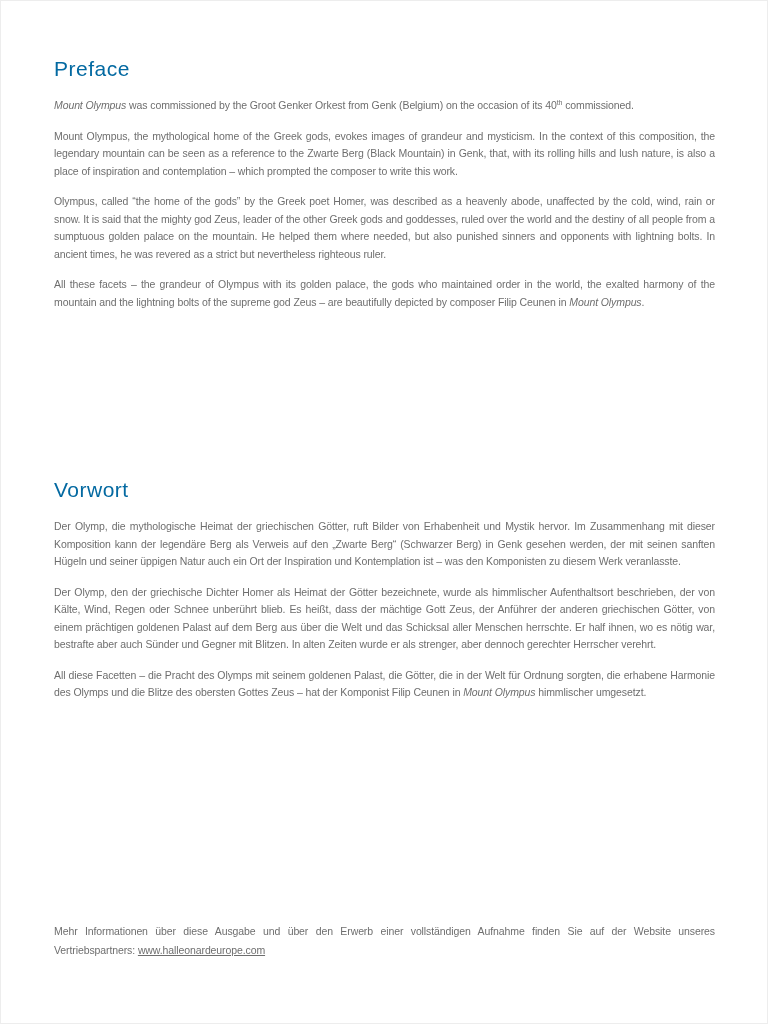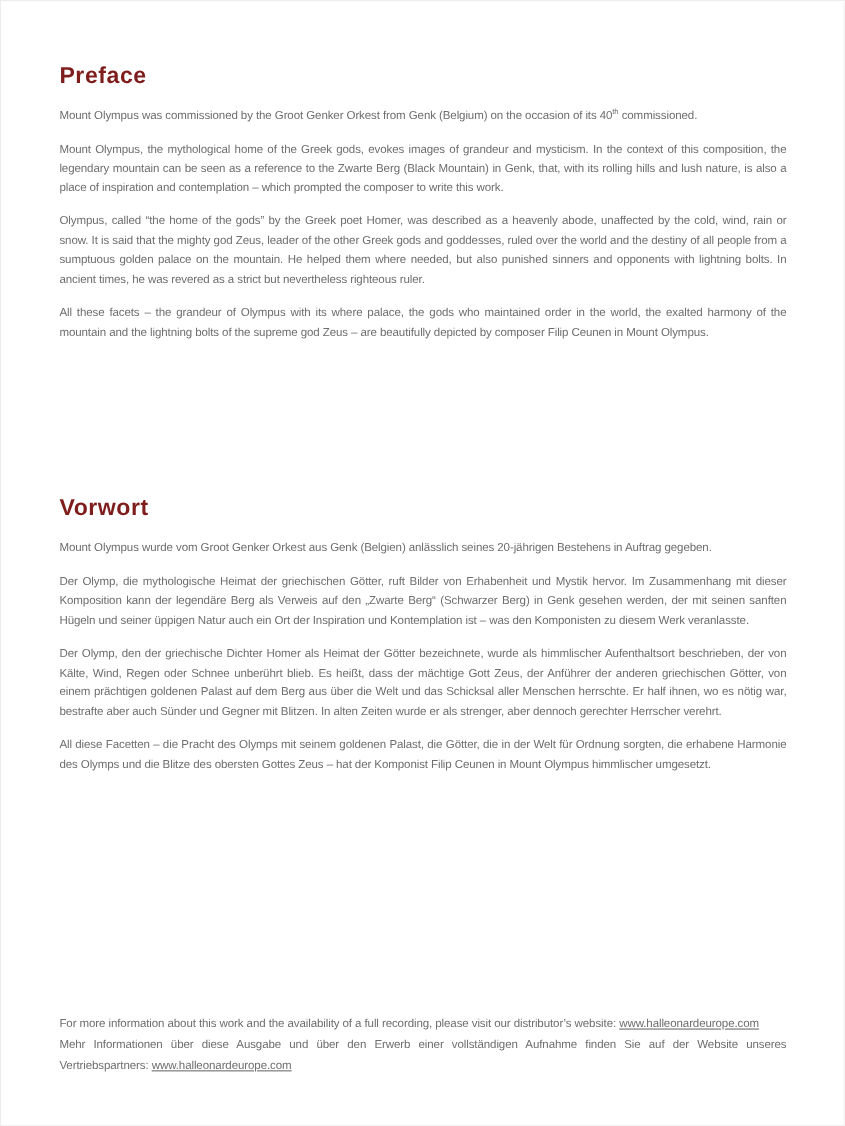--- a/index.html
+++ b/index.html
@@ -16,43 +16,43 @@
     border: 1px solid #ededed;
     font-family: "Liberation Sans", sans-serif;
     overflow: hidden;
   }
   .block {
     position: absolute;
     left: 53px;
     right: 52px;
   }
   .preface-section { top: 55px; }
-  .vorwort-section { top: 448px; }
+  .vorwort-section { top: 476px; }
   .footer-section  { top: 921px; }
   .heading {
     margin: 0 0 15px 0;
     font-size: 21px;
     line-height: 26px;
-    font-weight: 700;
+    font-weight: 400;
     letter-spacing: 0.5px;
-    color: #7f1d1d;
+    color: #0369a1;
   }
   .para {
     margin: 0 0 13px 0;
     font-size: 10.5px;
     line-height: 17.5px;
     letter-spacing: -0.1px;
     color: #6e6e6e;
     text-align: justify;
   }
   .footer-section .para {
     margin: 0;
     line-height: 18.8px;
   }
-  .para .it { }
+  .para .it { font-style: italic; }
   .para .link {
     text-decoration: underline;
     color: #6e6e6e;
     cursor: pointer;
   }
   .para sup {
     font-size: 7px;
     line-height: 0;
     vertical-align: super;
   }
@@ -60,29 +60,27 @@
 </head>
 <body>
 
 <div class="page">
 
   <section class="block preface-section">
     <h1 class="heading">Preface</h1>
     <p class="para"><span class="it">Mount Olympus</span><span> was commissioned by the Groot Genker Orkest from Genk (Belgium) on the occasion of its 40</span><sup>th</sup><span> commissioned.</span></p>
     <p class="para"><span>Mount Olympus, the mythological home of the Greek gods, evokes images of grandeur and mysticism. In the context of this composition, the legendary mountain can be seen as a reference to the Zwarte Berg (Black Mountain) in Genk, that, with its rolling hills and lush nature, is also a place of inspiration and contemplation – which prompted the composer to write this work.</span></p>
     <p class="para"><span>Olympus, called “the home of the gods” by the Greek poet Homer, was described as a heavenly abode, unaffected by the cold, wind, rain or snow. It is said that the mighty god Zeus, leader of the other Greek gods and goddesses, ruled over the world and the destiny of all people from a sumptuous golden palace on the mountain. He helped them where needed, but also punished sinners and opponents with lightning bolts. In ancient times, he was revered as a strict but nevertheless righteous ruler.</span></p>
-    <p class="para"><span>All these facets – the grandeur of Olympus with its where palace, the gods who maintained order in the world, the exalted harmony of the mountain and the lightning bolts of the supreme god Zeus – are beautifully depicted by composer Filip Ceunen in </span><span class="it">Mount Olympus</span><span>.</span></p>
+    <p class="para"><span>All these facets – the grandeur of Olympus with its golden palace, the gods who maintained order in the world, the exalted harmony of the mountain and the lightning bolts of the supreme god Zeus – are beautifully depicted by composer Filip Ceunen in </span><span class="it">Mount Olympus</span><span>.</span></p>
   </section>
 
   <section class="block vorwort-section">
     <h1 class="heading">Vorwort</h1>
-    <p class="para"><span class="it">Mount Olympus</span><span> wurde vom Groot Genker Orkest aus Genk (Belgien) anlässlich seines 20-jährigen Bestehens in Auftrag gegeben.</span></p>
     <p class="para"><span>Der Olymp, die mythologische Heimat der griechischen Götter, ruft Bilder von Erhabenheit und Mystik hervor. Im Zusammenhang mit dieser Komposition kann der legendäre Berg als Verweis auf den „Zwarte Berg“ (Schwarzer Berg) in Genk gesehen werden, der mit seinen sanften Hügeln und seiner üppigen Natur auch ein Ort der Inspiration und Kontemplation ist – was den Komponisten zu diesem Werk veranlasste.</span></p>
     <p class="para"><span>Der Olymp, den der griechische Dichter Homer als Heimat der Götter bezeichnete, wurde als himmlischer Aufenthaltsort beschrieben, der von Kälte, Wind, Regen oder Schnee unberührt blieb. Es heißt, dass der mächtige Gott Zeus, der Anführer der anderen griechischen Götter, von einem prächtigen goldenen Palast auf dem Berg aus über die Welt und das Schicksal aller Menschen herrschte. Er half ihnen, wo es nötig war, bestrafte aber auch Sünder und Gegner mit Blitzen. In alten Zeiten wurde er als strenger, aber dennoch gerechter Herrscher verehrt.</span></p>
     <p class="para"><span>All diese Facetten – die Pracht des Olymps mit seinem goldenen Palast, die Götter, die in der Welt für Ordnung sorgten, die erhabene Harmonie des Olymps und die Blitze des obersten Gottes Zeus – hat der Komponist Filip Ceunen in </span><span class="it">Mount Olympus</span><span> himmlischer umgesetzt.</span></p>
   </section>
 
   <footer class="block footer-section">
-    <p class="para"><span>For more information about this work and the availability of a full recording, please visit our distributor’s website: </span><span class="link">www.halleonardeurope.com</span></p>
     <p class="para"><span>Mehr Informationen über diese Ausgabe und über den Erwerb einer vollständigen Aufnahme finden Sie auf der Website unseres Vertriebspartners: </span><span class="link">www.halleonardeurope.com</span></p>
   </footer>
 
 </div>
 
 </body></html>

